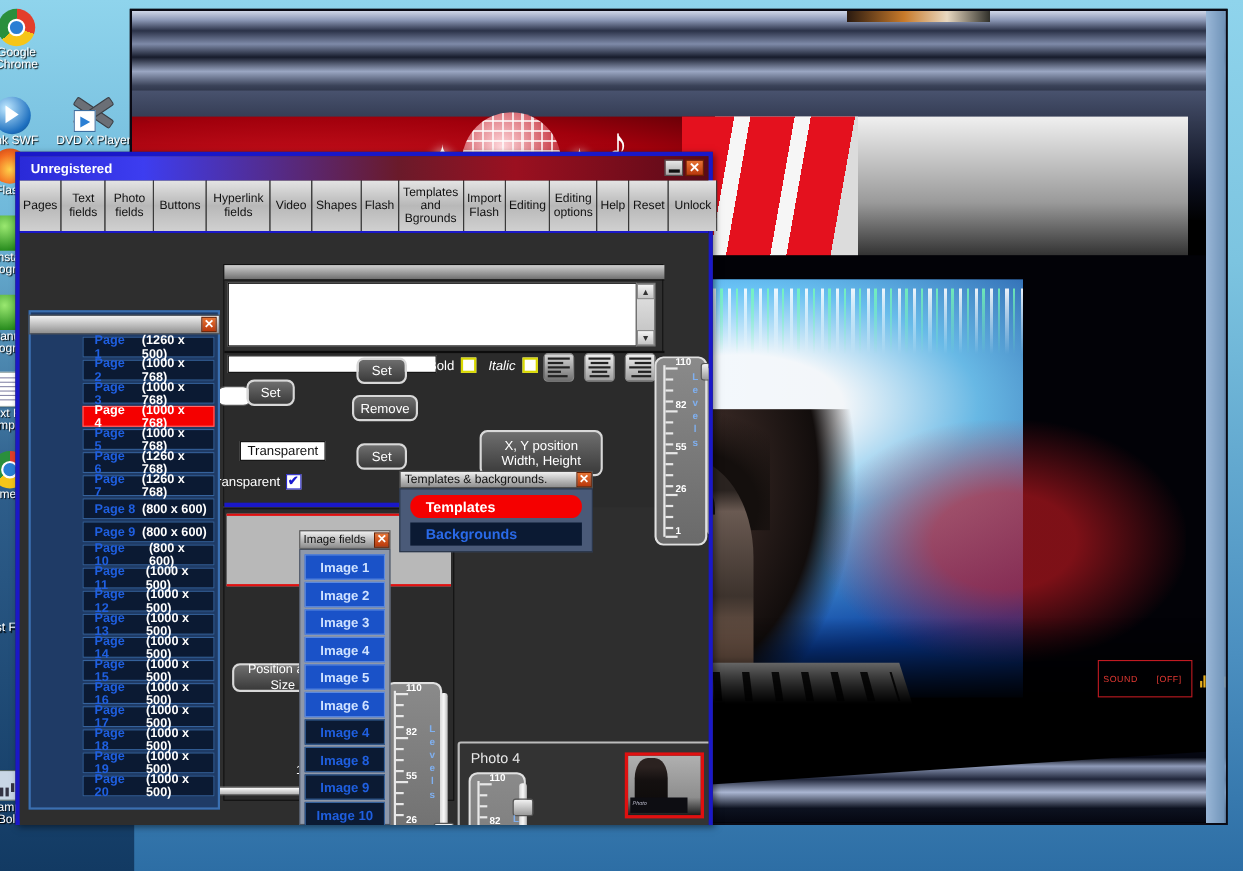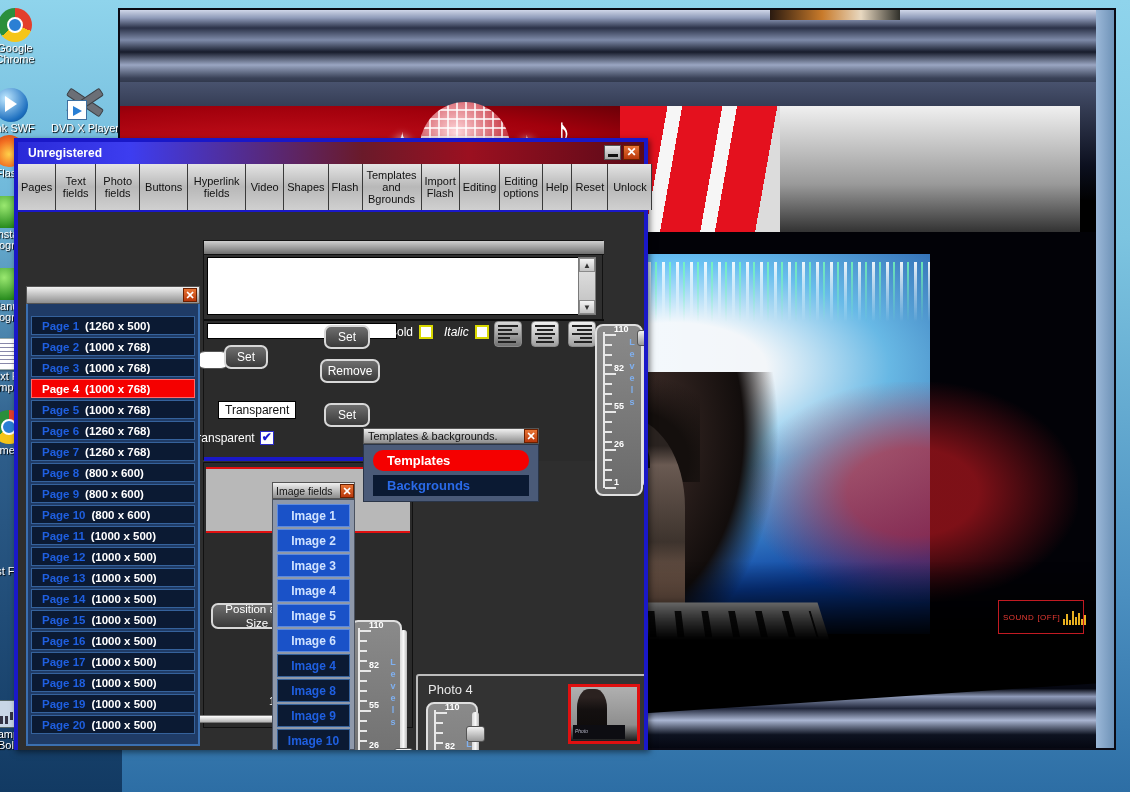--- a/index.html
+++ b/index.html
@@ -164,21 +164,21 @@
   }
   #preview .glowL{position:absolute;left:0;top:210px;width:220px;height:170px;
     background:radial-gradient(ellipse,#f3a93a 0 30%,transparent 72%);opacity:.75;}
   #preview .glowB{position:absolute;left:60px;bottom:-30px;width:420px;height:160px;
     background:radial-gradient(ellipse,#f0b24a 0 25%,#c83a1e 55%,transparent 75%);opacity:.55;}
   #preview .redglow{position:absolute;right:40px;bottom:90px;width:330px;height:220px;
     background:radial-gradient(ellipse,#d01a22 0 28%,transparent 72%);opacity:.6;}
   #preview .soundbtn{
     position:absolute;right:34px;bottom:58px;width:86px;height:34px;
     border:1px solid #c11a22;color:#e83a34;font-size:8px;letter-spacing:.5px;
-    display:flex;align-items:center;gap:3px;padding:12px 4px;font-family:"Liberation Sans",sans-serif;
+    display:flex;align-items:center;gap:17px;padding:12px 4px;font-family:"Liberation Sans",sans-serif;
   }
   #preview .soundbtn .bars{display:flex;align-items:flex-end;gap:1px;height:16px;}
   #preview .soundbtn .bars i{display:block;width:2px;background:#e8b020;}
   #preview .footmetal{
     position:absolute;left:0;bottom:0;width:998px;height:66px;
     background:linear-gradient(180deg,#050711 0 10%,#8e9ab8 22%,#20263a 40%,#aab6d2 58%,#0d1220 80%,#050711);
     clip-path:polygon(0 100%,100% 0,100% 100%);
   }
   #preview .scrollbar-r{
     position:absolute;right:0;top:0;width:18px;height:742px;
@@ -225,22 +225,22 @@
     border-right:1px solid #3a3a3a;
     color:#111;font-size:11px;
     display:flex;align-items:center;justify-content:center;text-align:center;
     padding:0 3px;line-height:12px;
   }
 
   #workarea{position:relative;height:538px;background:#2e2e2e;overflow:hidden;}
 
   
   #pages-panel{
-    position:absolute;left:8px;top:80px;width:174px;height:454px;
-    background:#1f3b66;border:2px solid #3b6fb0;
+    position:absolute;left:8px;top:70px;width:174px;height:454px;
+    background:#1f3b66;border:2px solid #3b6fb0;padding-left:44px;
   }
   #pages-titlebar{
     position:absolute;left:8px;top:74px;width:174px;height:18px;
     background:linear-gradient(180deg,#f2f2f2,#8f8f8f);
     border:1px solid #555;display:flex;align-items:center;justify-content:flex-end;
   }
   #pages-titlebar .x{width:14px;height:14px;margin-right:2px;
     background:linear-gradient(180deg,#e87434,#b8380c);border:1px solid #6b2000;
     color:#fff;font-size:11px;font-weight:bold;line-height:12px;text-align:center;}
   .page-row{
@@ -543,20 +543,24 @@
             <i style="width:90%;margin:0 auto"></i>
         </div>
         <div class="alignbtn" style="position:absolute;left:364px;top:80px;">
           <i style="width:100%"></i>
             <i style="width:75%;margin-left:auto"></i>
             <i style="width:100%"></i>
             <i style="width:60%;margin-left:auto"></i>
             <i style="width:90%;margin-left:auto"></i>
         </div>
 
+        <div class="pillbtn" style="position:absolute;left:232px;top:150px;width:112px;height:42px;flex-direction:column;">
+          <span>X, Y position</span>
+          <span>Width, Height</span>
+        </div>
       </div>
 
       <div class="vslider" style="position:absolute;left:577px;top:112px;width:48px;height:172px;">
         <div class="ruler">
           <i class="big" style="top:2px"></i>
             <i style="top:12px"></i>
             <i style="top:22px"></i>
             <i style="top:32px"></i>
           <i class="big" style="top:41px"></i>
             <i style="top:51px"></i>

